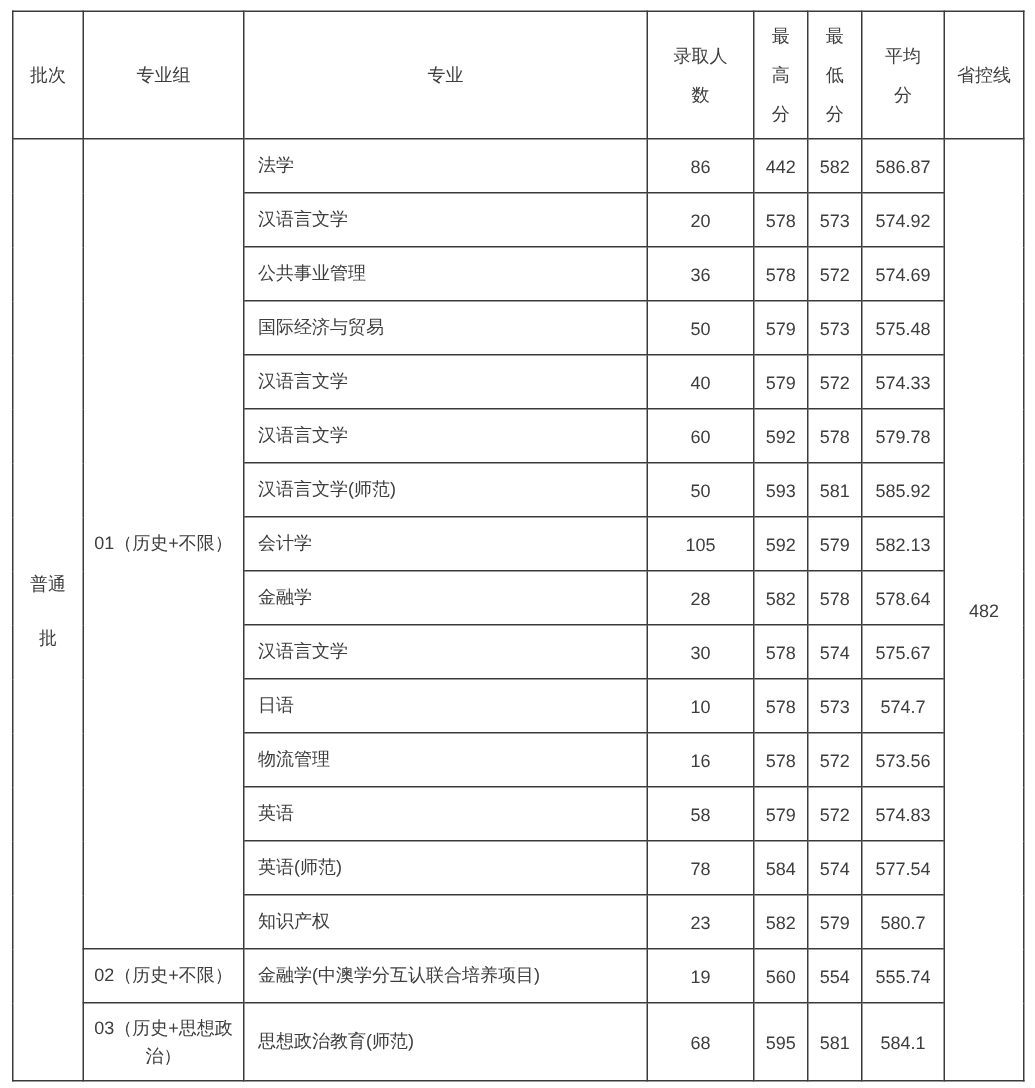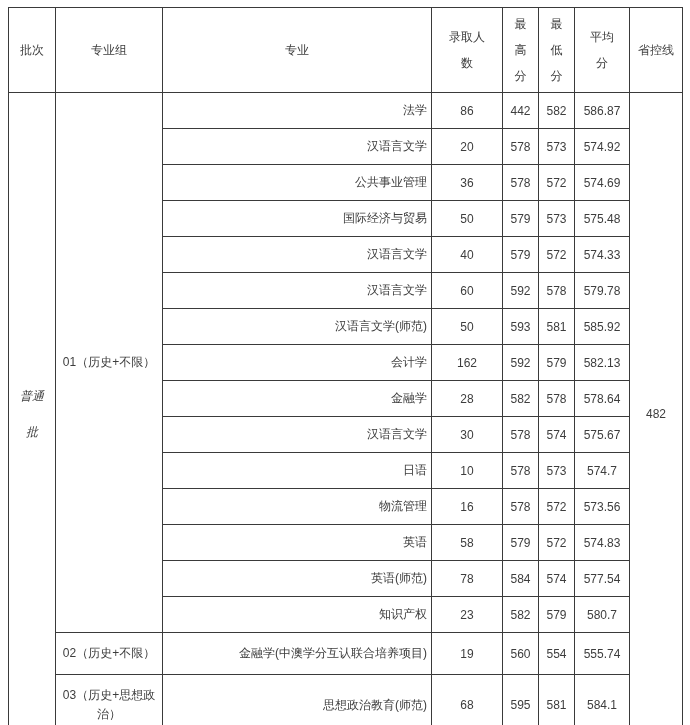--- a/index.html
+++ b/index.html
@@ -36,33 +36,32 @@
     overflow: hidden;
   }
   .score-table th {
     white-space: pre-line;
     line-height: 26px;
   }
   tr.header-row { height: 85px; }
   tr.data-row   { height: 36px; }
   tr.tall-row   { height: 52px; }
   td.major-cell {
-    text-align: right;
+    text-align: left;
     padding-left: 9px;
-    padding-right: 4px;
+    padding-right: 20px;
   }
   td.batch-cell {
     white-space: pre-line;
     line-height: 36px;
-    font-style: italic;
   }
   td.group-cell {
     white-space: pre-line;
     line-height: 19px;
-    padding: 11px 4px;
+    padding: 0 4px;
     margin-top: 16px;
   }
 </style>
 </head>
 <body>
 
 <div class="page">
   <table class="score-table">
     <colgroup>
       <col style="width:47px">
@@ -141,21 +140,21 @@
       </tr>
       <tr class="data-row">
         <td class="major-cell">汉语言文学(师范)</td>
         <td>50</td>
         <td>593</td>
         <td>581</td>
         <td>585.92</td>
       </tr>
       <tr class="data-row">
         <td class="major-cell">会计学</td>
-        <td>162</td>
+        <td>105</td>
         <td>592</td>
         <td>579</td>
         <td>582.13</td>
       </tr>
       <tr class="data-row">
         <td class="major-cell">金融学</td>
         <td>28</td>
         <td>582</td>
         <td>578</td>
         <td>578.64</td>

